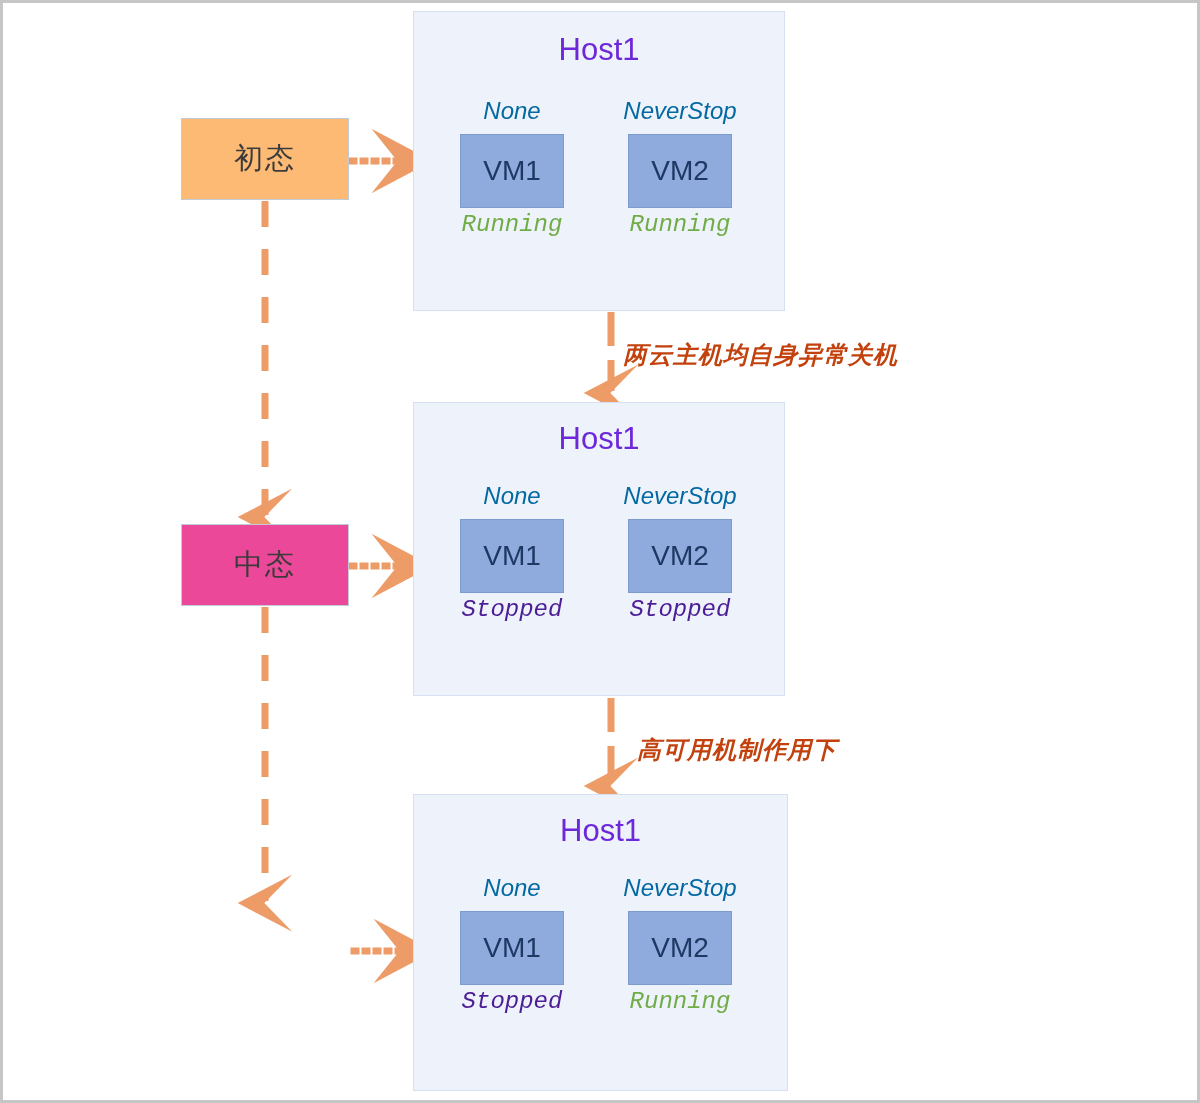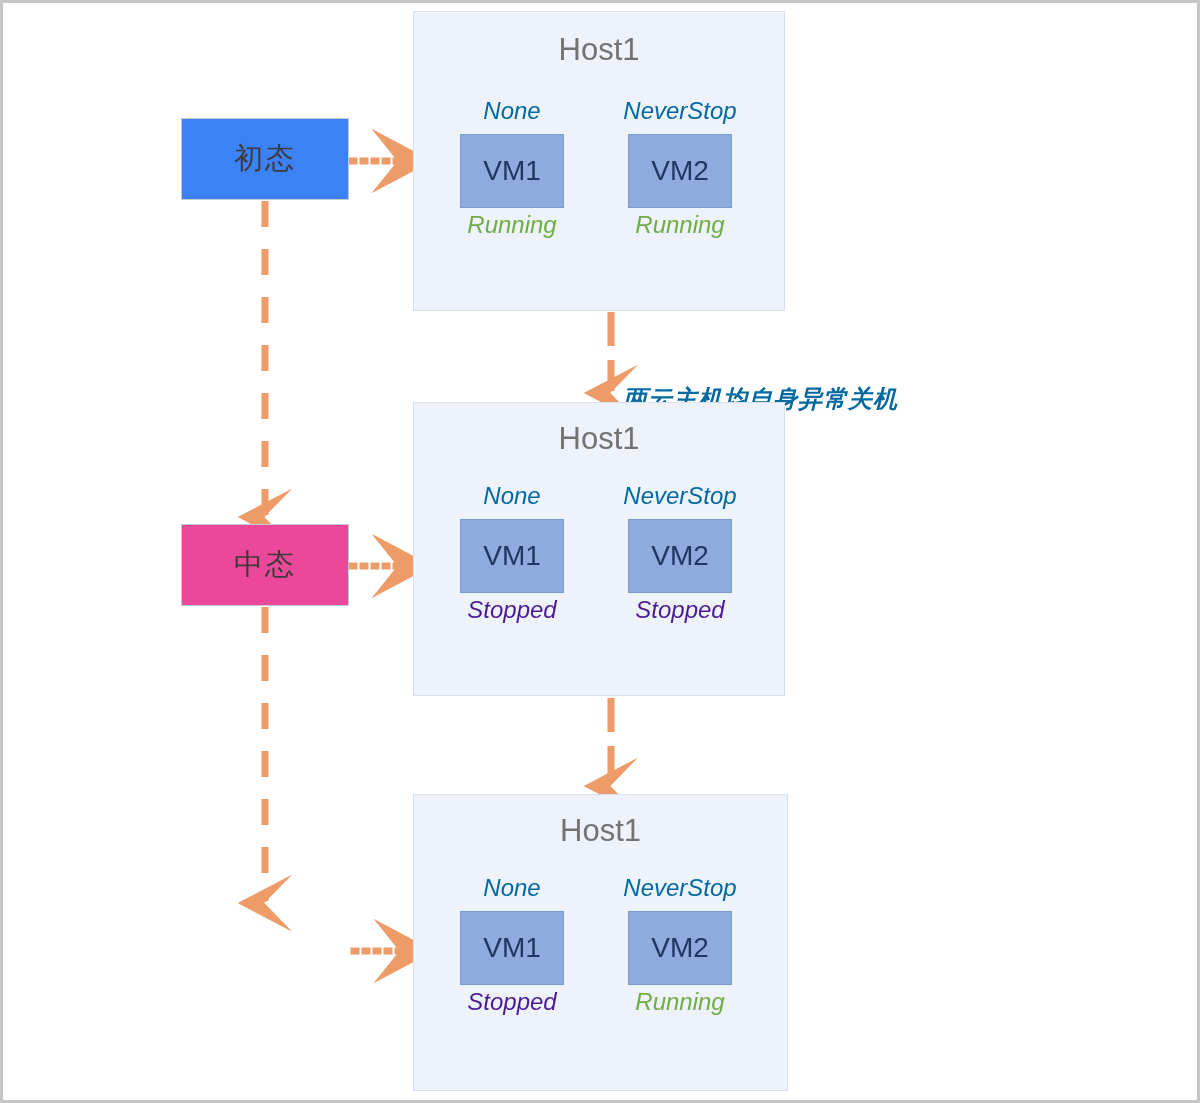--- a/index.html
+++ b/index.html
@@ -28,21 +28,21 @@
     height: 82px;
     box-sizing: border-box;
     border: 1px solid #c3cbd6;
     display: flex;
     align-items: center;
     justify-content: center;
     font-size: 29px;
     color: #3b3b3b;
     letter-spacing: 2px;
   }
-  .state-green { background: #3b82f6; }
+  .state-green { background: #fdba74; }
   .state-red   { background: #ec4899; }
 
   #state-initial { left: 178px; top: 115px; }
   #state-middle  { left: 178px; top: 521px; }
   #state-final   { left: 178px; top: 907px; }
 
   
   .host-panel {
     position: absolute;
     box-sizing: border-box;
@@ -52,21 +52,21 @@
   #host-panel-1 { left: 410px; top: 8px;   width: 372px; height: 300px; }
   #host-panel-2 { left: 410px; top: 399px; width: 372px; height: 294px; }
   #host-panel-3 { left: 410px; top: 791px; width: 375px; height: 297px; }
 
   .host-title {
     position: absolute;
     left: 0;
     right: 0;
     text-align: center;
     font-size: 31px;
-    color: #737373;
+    color: #6d28d9;
   }
   #host-panel-1 .host-title { top: 20px; }
   #host-panel-2 .host-title { top: 18px; }
   #host-panel-3 .host-title { top: 18px; }
 
   
   .vm-col {
     position: absolute;
     width: 160px;
     text-align: center;
@@ -94,44 +94,44 @@
     display: flex;
     align-items: center;
     justify-content: center;
     font-size: 28px;
     color: #1f3763;
   }
   .vm-status {
     font-size: 24px;
     font-style: italic;
     line-height: 1.1;
+    font-family: Liberation Mono, monospace;
   }
   .status-running { color: #70ad47; }
   .status-stopped { color: #4c1d95; }
 
   
   #connectors {
     position: absolute;
     left: 0;
     top: 0;
     width: 1200px;
     height: 1103px;
     pointer-events: none;
   }
 
   
   .edge-label {
     position: absolute;
     font-size: 24px;
     font-style: italic;
     font-weight: bold;
-    color: #0369a1;
+    color: #c2410c;
     white-space: nowrap;
     letter-spacing: 1px;
-    margin-top: 44px;
   }
   #edge-label-1 { left: 620px; top: 336px; }
   #edge-label-2 { left: 634px; top: 731px; }
 </style>
 </head>
 <body>
 
 <div id="canvas">
 
   <svg id="connectors" viewBox="0 0 1200 1103" xmlns="http://www.w3.org/2000/svg">
@@ -199,20 +199,21 @@
 
     <div class="vm-col right">
       <div class="vm-policy">NeverStop</div>
       <div class="vm-box">
         <span>VM2</span>
       </div>
       <div class="vm-status status-stopped">Stopped</div>
     </div>
   </div>
 
+  <div class="edge-label" id="edge-label-2">高可用机制作用下</div>
 
   <div class="host-panel" id="host-panel-3">
     <div class="host-title">Host1</div>
 
     <div class="vm-col left">
       <div class="vm-policy">None</div>
       <div class="vm-box">
         <span>VM1</span>
       </div>
       <div class="vm-status status-stopped">Stopped</div>

